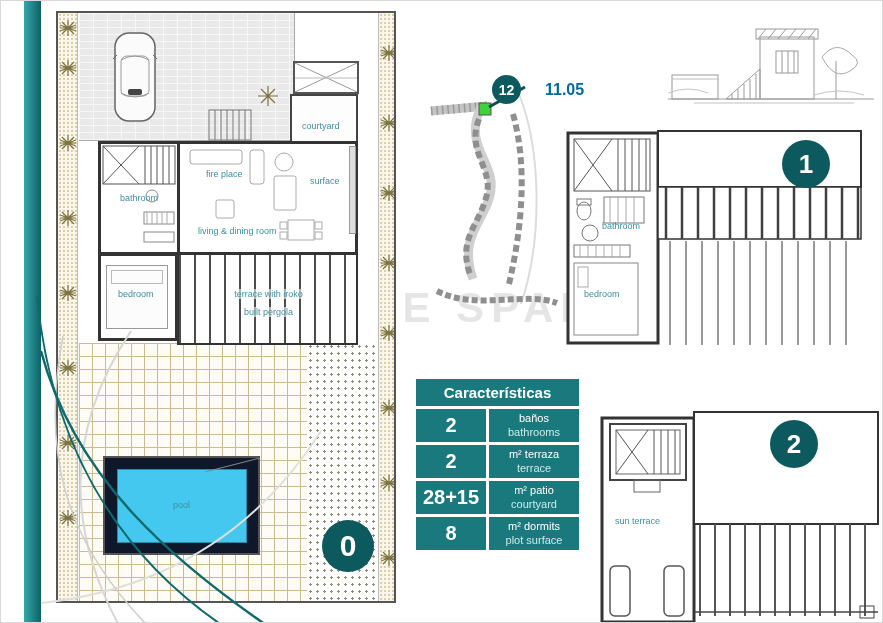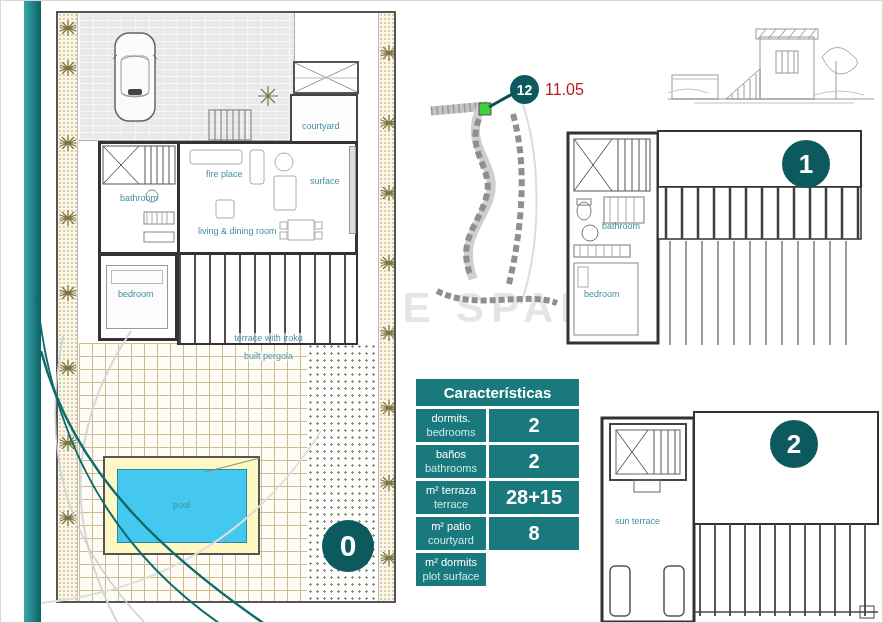--- a/index.html
+++ b/index.html
@@ -46,46 +46,46 @@
     border:3px solid #333; z-index:3; }
   .bed-ground { left:48px; top:252px; width:62px; height:64px; border:1px solid #999;
     background:#fcfcfc; z-index:4; }
   .bed-ground::after { content:""; position:absolute; left:4px; top:4px; right:4px; height:12px;
     border:1px solid #bbb; }
   .terrace { left:119px; top:240px; width:181px; height:92px; background:#fff;
     border:2px solid #333;
     background-image:repeating-linear-gradient(90deg,#4c4c4c 0 2px, transparent 2px 15px);
     z-index:3; }
   .terrace-label-box { left:128px; top:270px; width:165px; text-align:center; z-index:5;
-    background:transparent;margin-top:44px; }
+    background:transparent; }
   .garden { left:21px; top:330px; width:228px; height:262px;
     background-color:#fefcf4;
     background-image:linear-gradient(#cbbb90 1px, transparent 1px),
                      linear-gradient(90deg,#cbbb90 1px, transparent 1px);
     background-size:13px 13px; z-index:2; }
   .gravel { left:249px; top:330px; width:71px; height:262px;
     background-color:#fff;
     background-image:radial-gradient(#8e8e70 1px, transparent 1.4px);
     background-size:7px 7px; z-index:2; }
-  .pool-deck { left:45px; top:443px; width:157px; height:99px; background:#fef9c3;
+  .pool-deck { left:45px; top:443px; width:157px; height:99px; background:#0f172a;
     border:2px solid #555; z-index:3; }
   .pool-water { left:12px; top:11px; width:130px; height:74px; background:#45c8ef;
     border:1px solid #2a88a8; position:absolute; }
   .plan-label { color:#3f8fa0; font-size:9px; z-index:5; white-space:nowrap; }
   .badge { border-radius:50%; background:#0d5a5e; color:#fff; font-weight:bold;
     display:flex; align-items:center; justify-content:center; z-index:6; }
   .badge-0 { left:264px; top:507px; width:52px; height:52px; font-size:30px; }
 
   
   .swoosh { left:0; top:0; width:883px; height:623px; z-index:6; pointer-events:none; }
 
   
   .site-plan { left:420px; top:78px; width:140px; height:235px; z-index:2; }
-  .marker-badge { left:509px; top:74px; width:29px; height:29px; font-size:14px; z-index:7; }
-  .marker-value { left:544px; top:80px; font-size:16px; font-weight:normal; color:#b91c1c; z-index:7; }
+  .marker-badge { left:491px; top:74px; width:29px; height:29px; font-size:14px; z-index:7; }
+  .marker-value { left:544px; top:80px; font-size:16px; font-weight:bold; color:#0369a1; z-index:7; }
 
   
   .elevation { left:663px; top:12px; width:217px; height:100px; z-index:2; }
 
   
   .fplan { background:transparent; z-index:2; }
   .fplan1 { left:565px; top:128px; width:297px; height:218px; }
   .fplan2 { left:597px; top:405px; width:283px; height:218px; }
   .badge-1 { left:781px; top:139px; width:48px; height:48px; font-size:26px; }
   .badge-2 { left:769px; top:419px; width:48px; height:48px; font-size:26px; }
@@ -383,24 +383,20 @@
       </g>
     </svg>
     <span class="abs plan-label" style="left:36px;top:92px">bathroom</span>
     <span class="abs plan-label" style="left:18px;top:160px">bedroom</span>
   </div>
   <div class="abs badge badge-1">1</div>
 
   <div class="abs char-table">
     <div class="ct-title">Características</div>
 
-    <div class="ct-label">
-      <span>dormits.</span>
-      <span class="en">bedrooms</span>
-    </div>
     <div class="ct-value">2</div>
 
     <div class="ct-label">
       <span>baños</span>
       <span class="en">bathrooms</span>
     </div>
     <div class="ct-value">2</div>
 
 
     <div class="ct-label">

